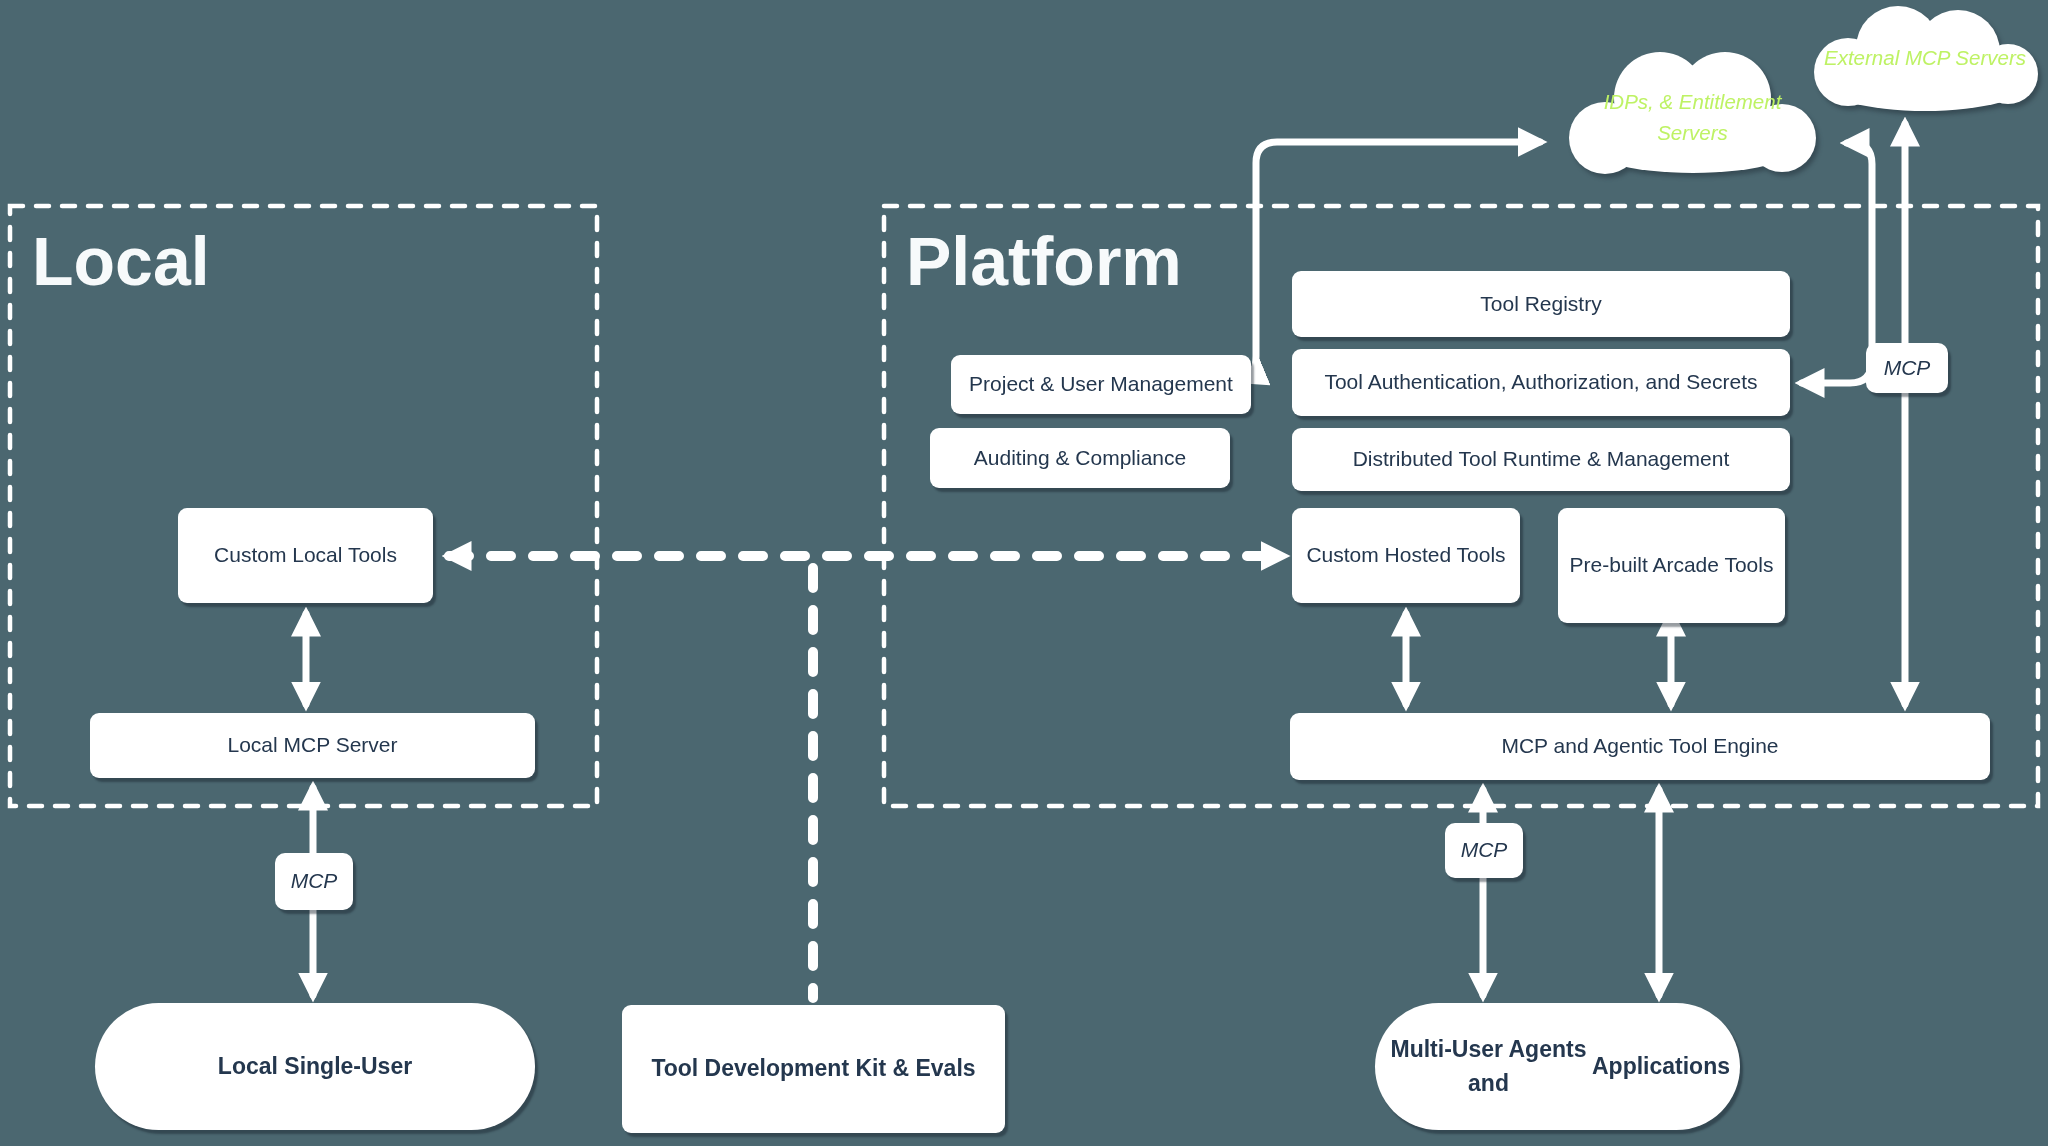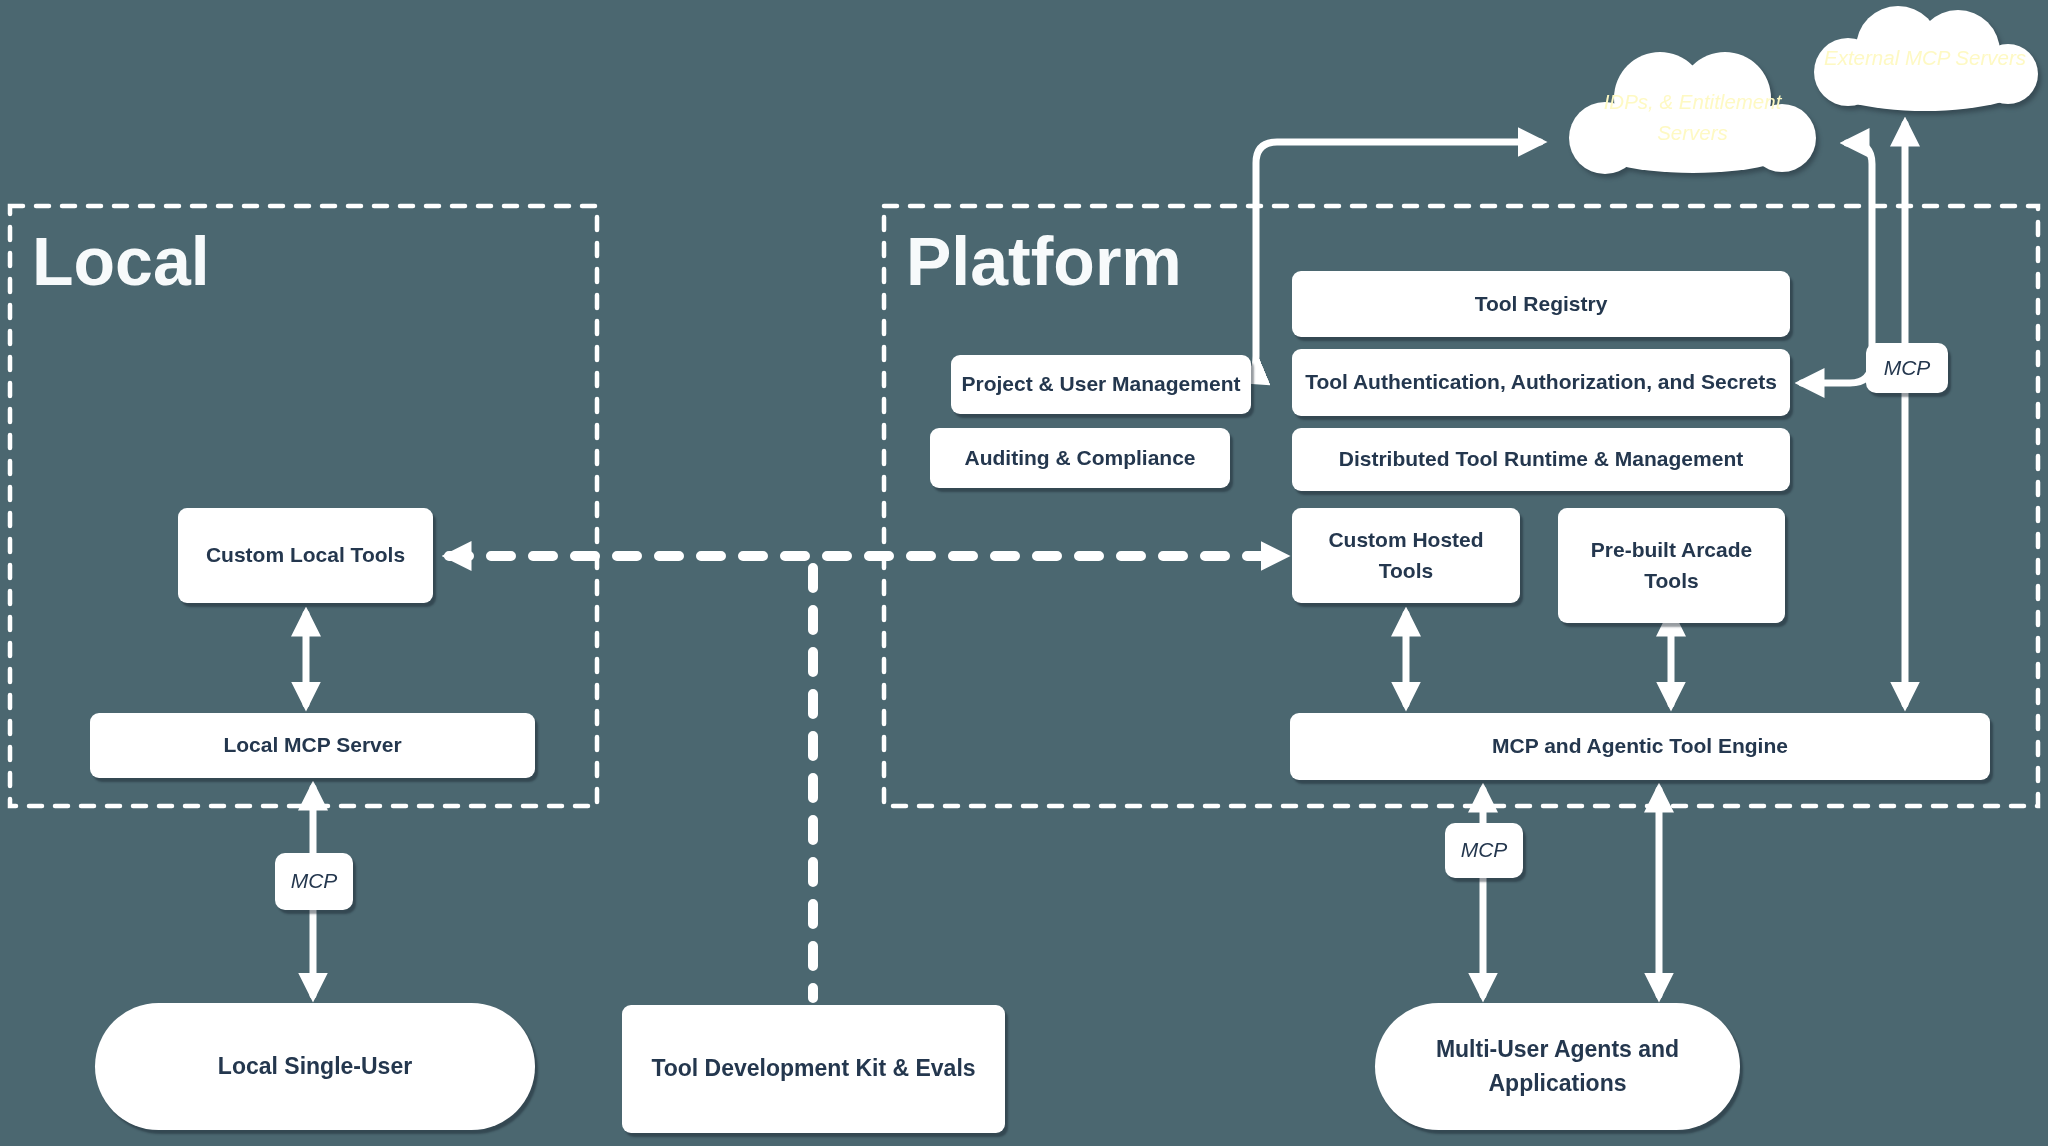--- a/index.html
+++ b/index.html
@@ -3,25 +3,25 @@
 <meta charset="utf-8">
 <style>
   html,body{margin:0;padding:0;}
   body{background:#4b6770;font-family:"Liberation Sans","DejaVu Sans",sans-serif;}
   #canvas{position:relative;width:2048px;height:1146px;background:#4b6770;overflow:hidden;}
   #wires{position:absolute;left:0;top:0;z-index:1;}
   .region-title{position:absolute;z-index:2;color:#f7fafb;font-size:68px;font-weight:700;letter-spacing:0px;}
   .node{position:absolute;z-index:3;background:#ffffff;border-radius:9px;
         box-shadow:3px 4px 2px rgba(24,36,46,0.45);
         display:flex;align-items:center;justify-content:center;text-align:center;
-        color:#24374e;font-size:21px;font-weight:700;line-height:1.45;padding:0 10px;box-sizing:border-box;}
+        color:#24374e;font-size:21px;font-weight:400;line-height:1.45;padding:0 10px;box-sizing:border-box;}
   .node.bold{font-weight:700;font-size:23px;}
   .node.pill{border-radius:70px;}
   .node.tag{font-style:italic;font-weight:500;border-radius:10px;font-size:21px;}
-  .cloud-label{position:absolute;z-index:3;color:#fef9c3;font-style:italic;font-size:20.5px;font-weight:500;
+  .cloud-label{position:absolute;z-index:3;color:#bef264;font-style:italic;font-size:20.5px;font-weight:500;
                display:flex;flex-direction:column;align-items:center;justify-content:center;text-align:center;line-height:1.5;}
 </style>
 </head>
 <body>
 
 <div id="canvas">
 
   <svg id="wires" width="2048" height="1146" viewBox="0 0 2048 1146">
     <defs>
       <marker id="ah" markerUnits="userSpaceOnUse" markerWidth="30" markerHeight="30" viewBox="0 0 10 10" refX="7.5" refY="5" orient="auto-start-reverse">
@@ -118,18 +118,18 @@
   <div class="node tag" style="left:1445px;top:823px;width:78px;height:55px;">
     <span>MCP</span>
   </div>
 
   <div class="node pill bold" style="left:95px;top:1003px;width:440px;height:127px;flex-direction:column;">
     <span>Local Single-User</span>
   </div>
   <div class="node bold" style="left:622px;top:1005px;width:383px;height:128px;">
     <span>Tool Development Kit &amp; Evals</span>
   </div>
-  <div class="node pill bold" style="left:1375px;top:1003px;width:365px;height:127px;flex-direction:column;">
+  <div class="node pill bold" style="left:1375px;top:1003px;width:365px;height:127px;flex-direction:row;">
     <span>Multi-User Agents and</span>
     <span>Applications</span>
   </div>
 
 </div>
 
 </body></html>

